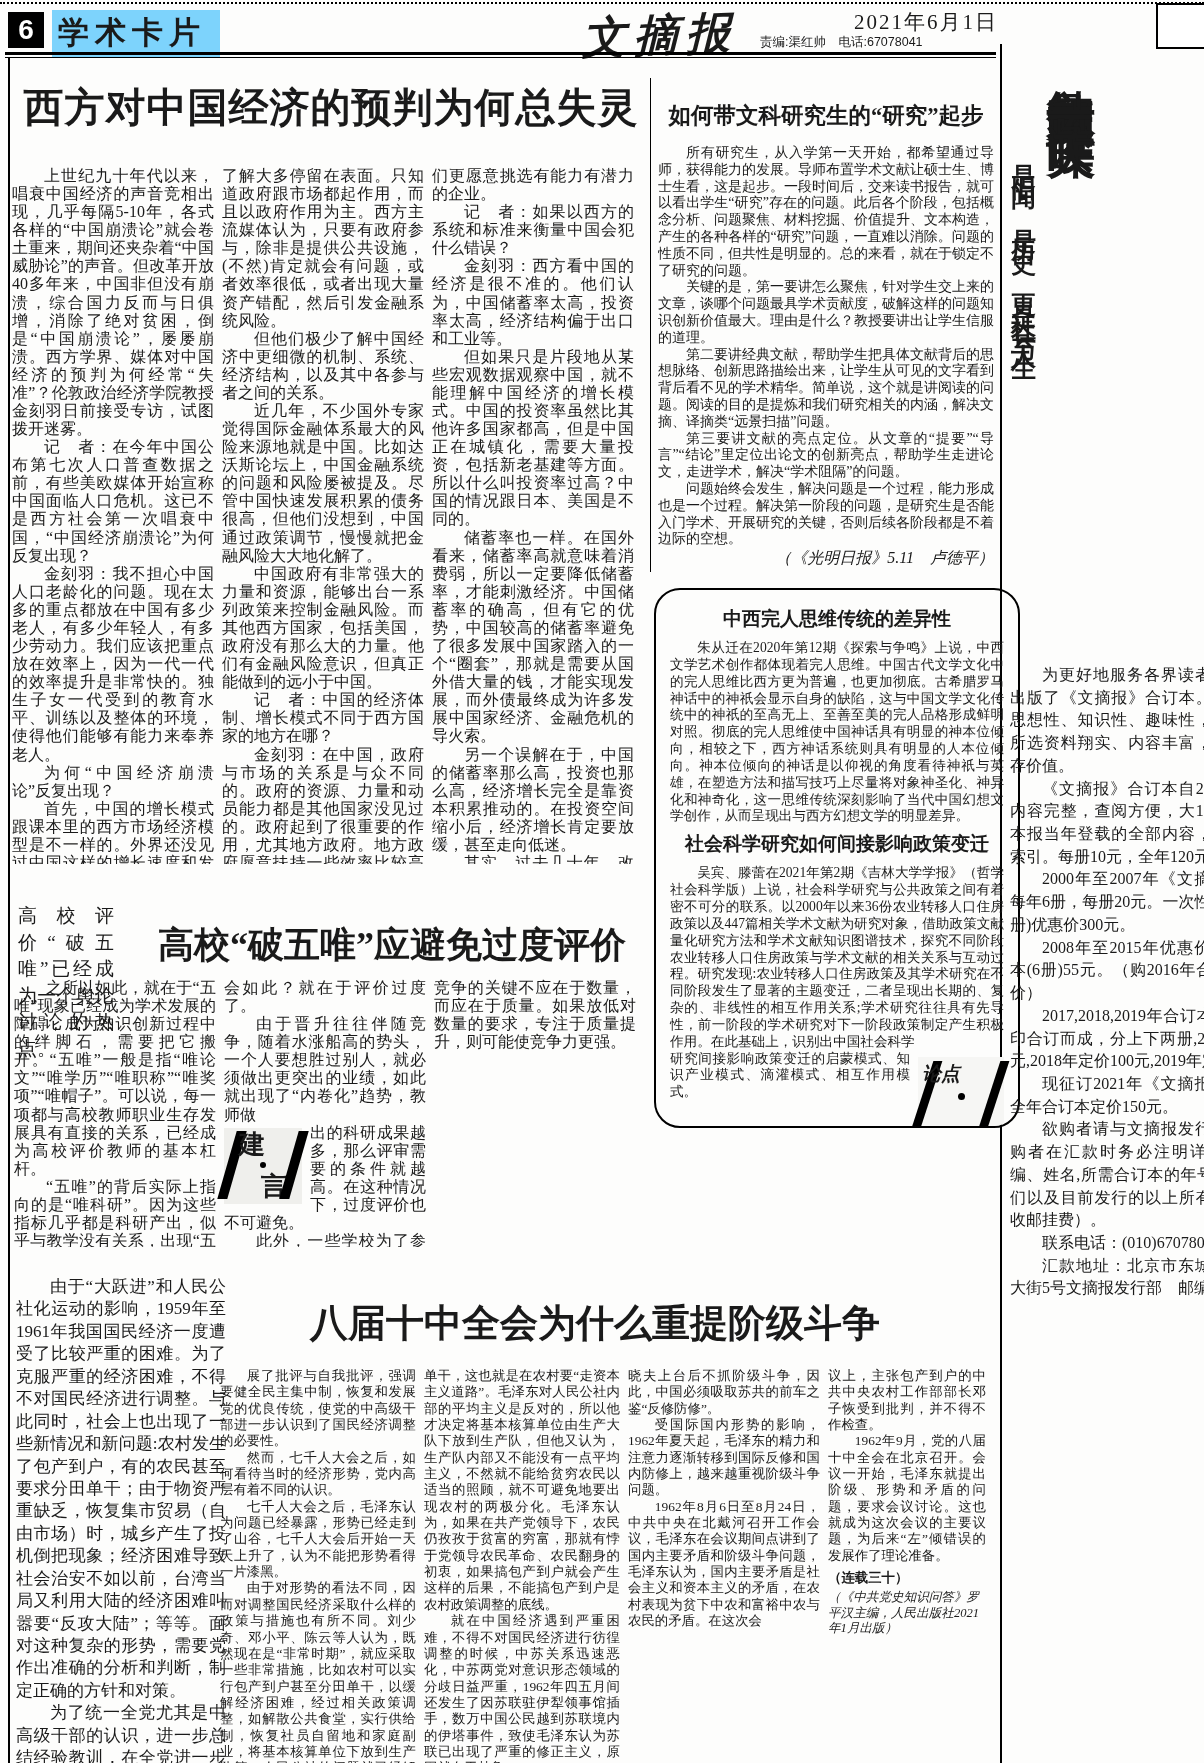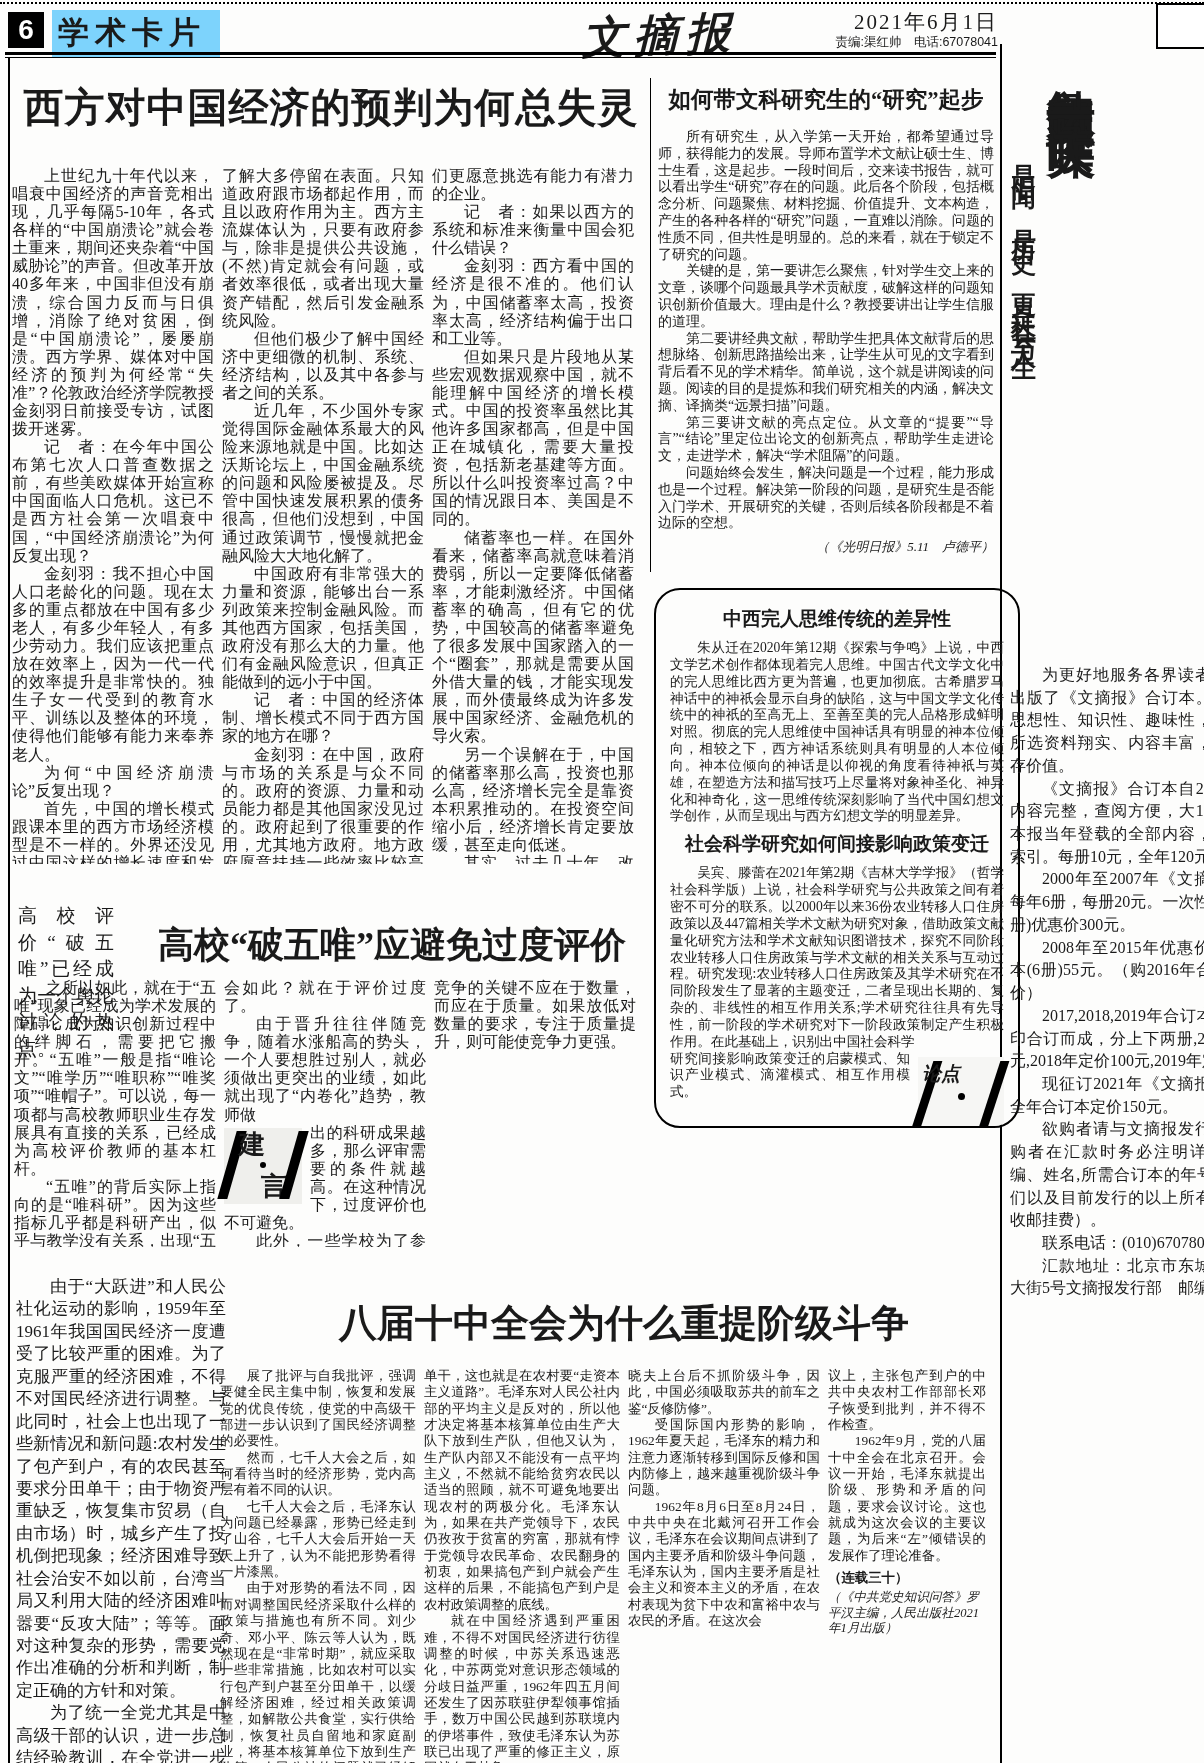--- a/index.html
+++ b/index.html
@@ -8,42 +8,42 @@
   
   .dotted-rule{position:absolute;left:0;top:2px;width:1204px;border-top:2px dotted #000;}
   .pageno{position:absolute;left:8px;top:12px;width:36px;height:36px;background:#000;color:#fff;
           font-family:"Liberation Sans","DejaVu Sans",sans-serif;font-weight:bold;font-size:28px;
           display:flex;align-items:center;justify-content:center;}
   .section-label{position:absolute;left:52px;top:10px;background:#7dd3fc;padding:2px 14px 4px 6px;
           font-family:"Liberation Sans","DejaVu Sans",sans-serif;font-weight:bold;font-size:31px;letter-spacing:6px;}
   .brand{position:absolute;left:540px;top:6px;width:240px;text-align:center;font-size:44px;font-weight:900;
           font-style:italic;letter-spacing:8px;transform:skewY(-2deg);}
   .issue-date{position:absolute;left:760px;top:8px;width:238px;text-align:right;font-size:21px;letter-spacing:2px;}
-  .editor-line{position:absolute;left:760px;top:34px;width:238px;text-align:right;font-size:12.5px;
+  .editor-line{position:absolute;left:760px;top:34px;width:238px;font-size:12.5px;
           font-family:"Liberation Sans","DejaVu Sans",sans-serif;}
   .corner-box{position:absolute;left:1156px;top:3px;width:70px;height:42px;border:2px solid #000;background:#fff;}
   .mast-rule{position:absolute;left:5px;top:52px;width:991px;height:2px;border-top:3px solid #000;border-bottom:1px solid #000;}
   .left-rule{position:absolute;left:8px;top:58px;width:0;height:1705px;border-left:2px solid #000;}
   .v-rule-1{position:absolute;left:650px;top:78px;height:494px;border-left:1px solid #000;}
   .v-rule-rail{position:absolute;left:1000px;top:44px;height:1719px;border-left:2px solid #000;}
   
   .art-body p{margin:0;text-indent:2em;text-align:justify;}
   .cont p:first-child{text-indent:0;}
   .source{text-align:right;font-style:italic;}
   .headline{font-weight:900;text-align:center;white-space:nowrap;}
   
   .art1{position:absolute;left:12px;top:62px;width:638px;height:802px;overflow:hidden;}
   .art1 .headline{margin-top:18px;font-size:40px;letter-spacing:1px;}
   .art1-cols{display:flex;gap:8px;margin-top:32px;}
   .art1-cols .col{width:202px;font-size:16px;line-height:1.13;}
   
   .art2{position:absolute;left:658px;top:78px;width:336px;height:498px;overflow:hidden;}
-  .art2 .headline{margin-top:6px;font-size:22.5px;}
+  .art2 .headline{margin-top:22px;font-size:22.5px;}
   .art2 .art-body{margin-top:14px;font-size:14px;line-height:1.2;}
-  .art2 .source{margin-top:6px;font-size:13px;}
+  .art2 .source{font-size:16px;}
   
   .dbox{position:absolute;left:654px;top:588px;width:366px;height:540px;border:2px solid #000;
         border-radius:26px;padding:10px 14px;box-sizing:border-box;overflow:hidden;}
   .dbox h3{margin:6px 0 8px 0;text-align:center;font-size:19px;font-weight:900;}
   .dbox .art-body{font-size:13.6px;line-height:1.24;}
   .badge-ld{float:right;width:86px;height:80px;position:relative;margin:6px 0 2px 8px;background:#f6f6f4;}
   .badge-ld .bar{position:absolute;top:4px;width:9px;height:70px;background:#000;transform:skewX(-18deg);}
   .badge-ld .bar.l{left:4px;}.badge-ld .bar.r{right:6px;}
   .badge-ld .t1{position:absolute;left:4px;top:4px;font-weight:900;font-style:italic;font-size:19px;}
   .badge-ld .dot{position:absolute;left:40px;top:36px;width:7px;height:7px;background:#000;border-radius:50%;}
@@ -56,21 +56,21 @@
   .badge-jy{float:left;width:78px;height:76px;position:relative;margin:4px 8px 2px 0;background:#efefec;}
   .badge-jy .bar{position:absolute;top:3px;width:10px;height:68px;background:#000;transform:skewX(-16deg);}
   .badge-jy .bar.l{left:3px;}.badge-jy .bar.r{right:3px;}
   .badge-jy .c1{position:absolute;left:15px;top:2px;font-weight:900;font-size:26px;}
   .badge-jy .c2{position:absolute;right:15px;bottom:2px;font-weight:900;font-size:26px;}
   .badge-jy .dot{position:absolute;left:36px;top:34px;width:6px;height:6px;background:#000;border-radius:50%;}
   
   .art4{position:absolute;left:12px;top:1250px;width:982px;height:513px;overflow:hidden;}
   .art4-intro{position:absolute;left:4px;top:26px;width:210px;font-size:17px;line-height:1.32;}
   .art4-intro p{margin:0;text-indent:2em;text-align:justify;}
-  .art4 .headline{position:absolute;left:232px;top:48px;width:760px;font-size:38px;}
+  .art4 .headline{position:absolute;left:203px;top:48px;width:760px;font-size:38px;}
   .art4-cols{position:absolute;left:208px;top:118px;width:774px;display:flex;gap:8px;}
   .art4-cols .col{font-size:13.4px;line-height:1.22;}
   .art4-cols .cA{width:196px;}.art4-cols .cB{width:196px;}
   .art4-cols .cC{width:192px;}.art4-cols .cD{width:158px;}
   .serial-note{text-align:left;font-weight:bold;margin-top:6px;}
   .art4 .source{font-size:12.6px;text-align:left;margin-top:4px;}
   
   .rail{position:absolute;left:1002px;top:44px;width:300px;height:1719px;}
   .slogan-side{position:absolute;left:6px;top:100px;writing-mode:vertical-rl;font-weight:900;
                font-size:25px;letter-spacing:10px;font-family:"Liberation Sans","DejaVu Sans",sans-serif;}

